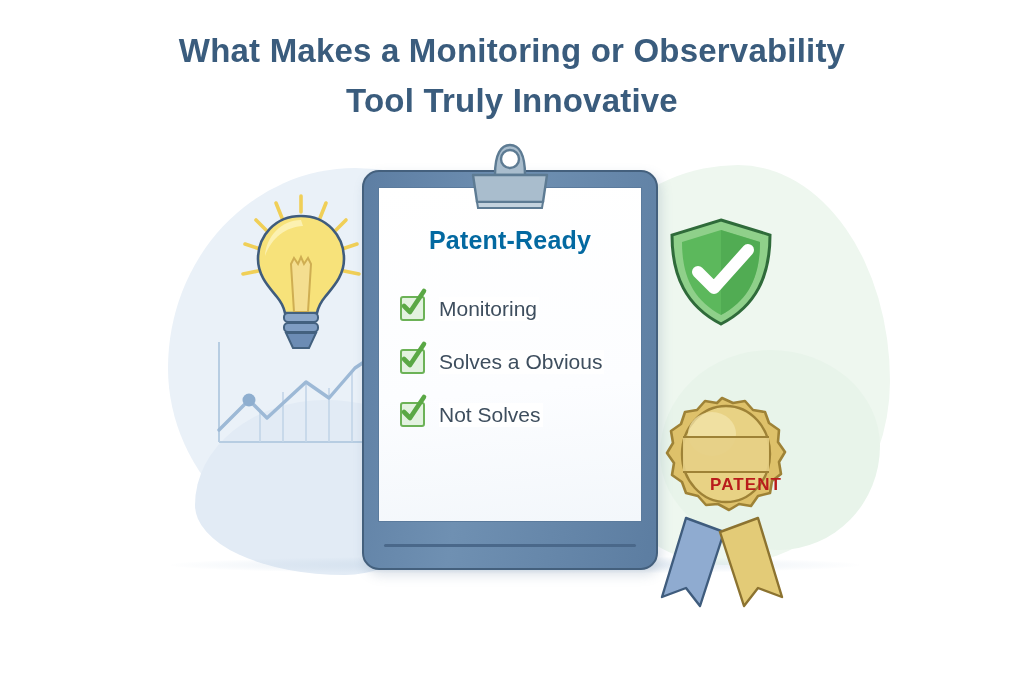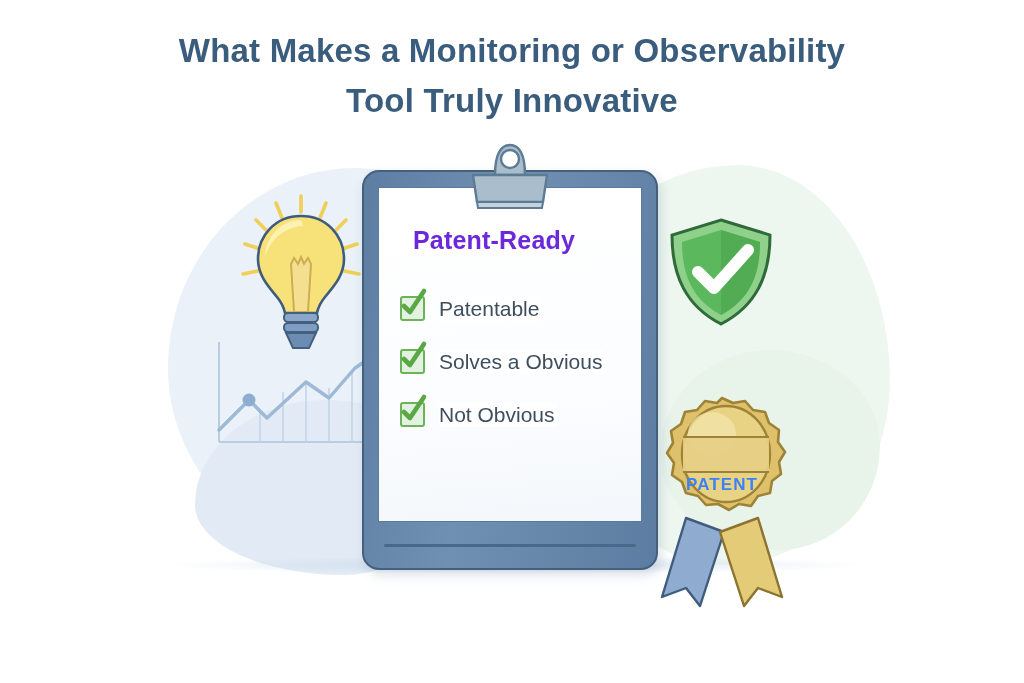--- a/index.html
+++ b/index.html
@@ -149,27 +149,27 @@
     position: absolute;
     left: 101px;
     top: -28px;
     width: 94px;
     height: 70px;
   }
 
   
   .paper-title {
     position: absolute;
-    left: 0;
+    left: 16px;
     top: 56px;
     width: 264px;
     text-align: center;
     font-size: 25px;
     font-weight: bold;
-    color: #6d28d9;
+    color: #0369a1;
     letter-spacing: 0.2px;
   }
   .checklist {
     position: absolute;
     left: 38px;
     top: 112px;
     width: 300px;
   }
   .check-row {
     display: flex;
@@ -217,22 +217,23 @@
   }
   .badge-text {
     position: absolute;
     left: 0;
     top: 83px;
     width: 160px;
     text-align: center;
     font-size: 17px;
     font-weight: bold;
     letter-spacing: 1.1px;
-    color: #3b82f6;
+    color: #b91c1c;
     pointer-events: none;
+    padding-left: 24px;
   }
 </style>
 </head>
 <body>
 
 <div id="stage">
 
   <div class="title-block">
     <span class="title-line">What Makes a Monitoring or Observability</span>
     <span class="title-line">Tool Truly Innovative</span>
@@ -300,41 +301,41 @@
     <div class="paper-title">Patent-Ready</div>
 
     <div class="checklist">
       <div class="check-row">
         <span class="check-box">
           <span class="box"></span>
           <svg viewBox="0 0 32 32">
             <path d="M7 19 L 13 25 L 27 4" fill="none" stroke="#5aa845" stroke-width="4.6" stroke-linecap="round" stroke-linejoin="round"></path>
           </svg>
         </span>
-        <span class="check-label">Patentable</span>
+        <span class="check-label">Monitoring</span>
       </div>
 
       <div class="check-row">
         <span class="check-box">
           <span class="box"></span>
           <svg viewBox="0 0 32 32">
             <path d="M7 19 L 13 25 L 27 4" fill="none" stroke="#5aa845" stroke-width="4.6" stroke-linecap="round" stroke-linejoin="round"></path>
           </svg>
         </span>
         <span class="check-label">Solves a Obvious</span>
       </div>
 
       <div class="check-row">
         <span class="check-box">
           <span class="box"></span>
           <svg viewBox="0 0 32 32">
             <path d="M7 19 L 13 25 L 27 4" fill="none" stroke="#5aa845" stroke-width="4.6" stroke-linecap="round" stroke-linejoin="round"></path>
           </svg>
         </span>
-        <span class="check-label">Not Obvious</span>
+        <span class="check-label">Not Solves</span>
       </div>
     </div>
 
     <div class="cb-clip">
       <svg width="94" height="70" viewBox="0 0 94 70">
         <path d="M32 33 C 32 12 38 3 47 3 C 56 3 62 12 62 33 Z" fill="#a9bdcd" stroke="#5d7b93" stroke-width="2.4"></path>
         <circle cx="47" cy="17" r="9" fill="#ffffff" stroke="#5d7b93" stroke-width="2.4"></circle>
         <path d="M10 33 L 84 33 L 80 60 L 14 60 Z" fill="#a9bdcd" stroke="#5d7b93" stroke-width="2.4" stroke-linejoin="round"></path>
         <path d="M14 60 L 80 60 L 79 66 L 15 66 Z" fill="#c4d3de" stroke="#5d7b93" stroke-width="2"></path>
       </svg>

